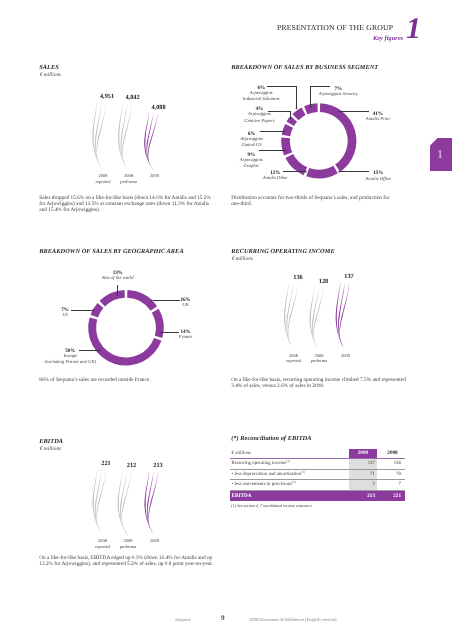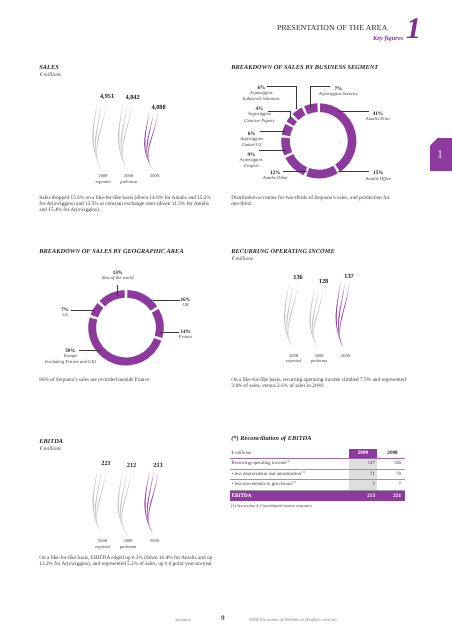--- a/index.html
+++ b/index.html
@@ -60,21 +60,21 @@
   .row.total .tr-lab,.row.total .cell{color:#fff;font-weight:700;font-size:5.2px;line-height:10.2px;}
   .foot-note{position:absolute;font-size:4.1px;line-height:5px;font-style:italic;color:#3d3d3f;}
   .pf-brand{position:absolute;left:175px;top:617px;font-size:4.6px;font-style:italic;color:#8d7f92;}
   .pf-page{position:absolute;left:221px;top:613.5px;font-size:7.2px;font-weight:700;color:#4a4a4c;}
   .pf-doc{position:absolute;left:249px;top:617px;font-size:4.6px;color:#8d7f92;white-space:nowrap;}
 </style>
 </head>
 <body>
 
 <div class="page">
-<div class="hdr-title">PRESENTATION OF THE AREA</div>
+<div class="hdr-title">PRESENTATION OF THE GROUP</div>
 <div class="hdr-sub">Key figures</div>
 <div class="hdr-num">1</div>
 <div class="side-tab">
       <span>1</span>
     </div>
 <div class="sec-h ul" style="left:39.3px;top:63.8px">SALES</div>
 <div class="sec-u" style="left:39.8px;top:71.6px">€ millions</div>
 <svg class="layer">
       <path d="M97.0 102.9L96.7 104.9L96.4 106.9L96.1 108.9L95.7 110.9L95.3 113.0L94.9 115.1L94.6 117.2L94.2 119.3L93.9 121.5L93.5 123.7L93.2 125.9L93.0 128.1L92.7 130.3L92.6 132.6L92.5 134.9L92.4 137.2L92.5 139.5L92.7 141.9L93.0 144.2L93.3 146.6L93.8 149.0L94.3 151.4L95.0 153.8L95.7 156.2L96.6 158.6L97.7 161.0L98.8 163.5L100.1 165.9L101.5 168.4L103.1 170.9L103.1 170.9L101.6 168.4L100.2 165.9L99.0 163.4L97.9 160.9L97.0 158.5L96.2 156.0L95.5 153.6L94.9 151.2L94.5 148.8L94.2 146.5L93.9 144.1L93.7 141.8L93.7 139.5L93.7 137.2L93.6 134.9L93.7 132.6L93.8 130.4L93.9 128.2L94.1 126.0L94.3 123.8L94.6 121.6L94.9 119.4L95.2 117.3L95.5 115.2L95.8 113.1L96.1 111.0L96.4 108.9L96.7 106.9L96.9 104.9L97.2 102.9Z" fill="#bdbdc0"></path>
       <path d="M101.5 102.9L101.3 104.9L101.0 106.9L100.6 108.9L100.2 110.9L99.8 113.0L99.4 115.1L99.0 117.2L98.5 119.3L98.1 121.5L97.6 123.7L97.2 125.9L96.8 128.1L96.3 130.3L96.0 132.6L95.6 134.9L95.3 137.2L95.1 139.5L95.0 141.8L94.9 144.2L95.0 146.6L95.1 148.9L95.4 151.3L95.7 153.7L96.2 156.2L96.9 158.6L97.7 161.0L98.8 163.5L100.1 165.9L101.5 168.4L103.1 170.9L103.1 170.9L101.6 168.4L100.2 165.9L99.0 163.4L98.0 160.9L97.2 158.5L96.6 156.0L96.2 153.6L95.9 151.2L95.8 148.8L95.7 146.5L95.8 144.1L95.9 141.8L96.1 139.5L96.4 137.2L96.6 134.9L96.9 132.6L97.3 130.4L97.6 128.2L98.0 125.9L98.4 123.8L98.8 121.6L99.1 119.4L99.5 117.3L99.9 115.2L100.3 113.1L100.6 111.0L100.9 108.9L101.2 106.9L101.4 104.9L101.7 102.9Z" fill="#bdbdc0"></path>

